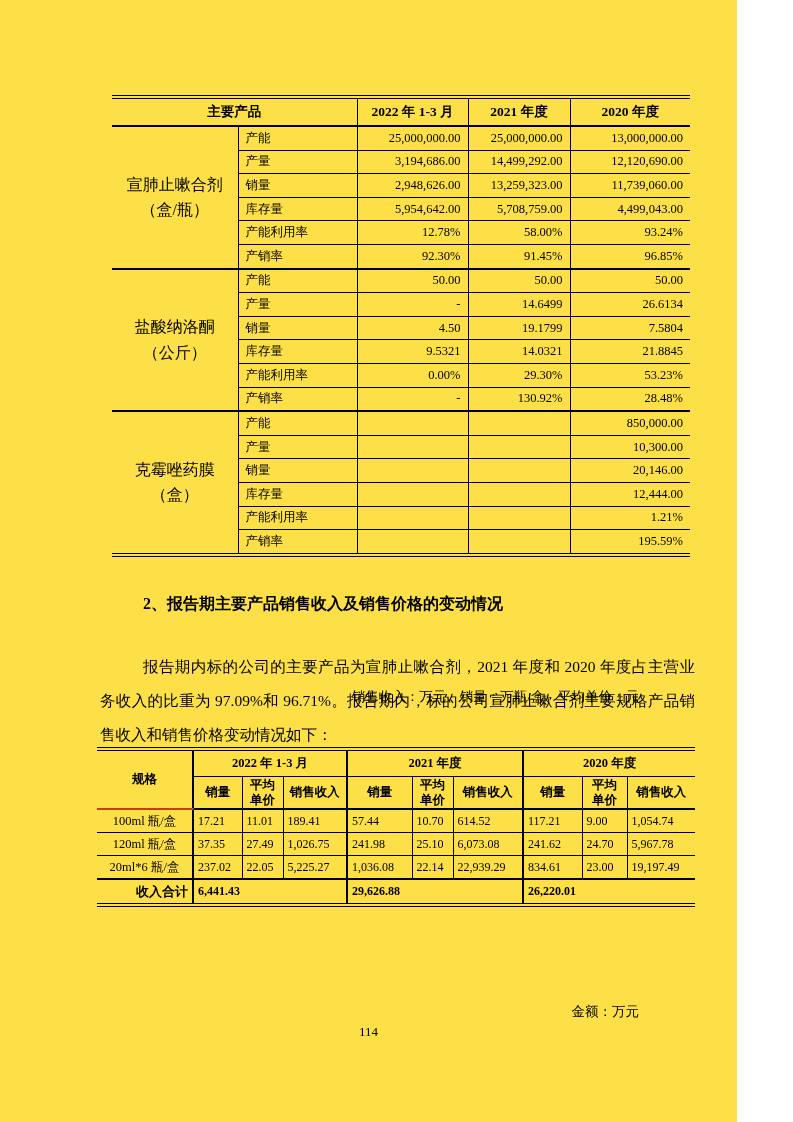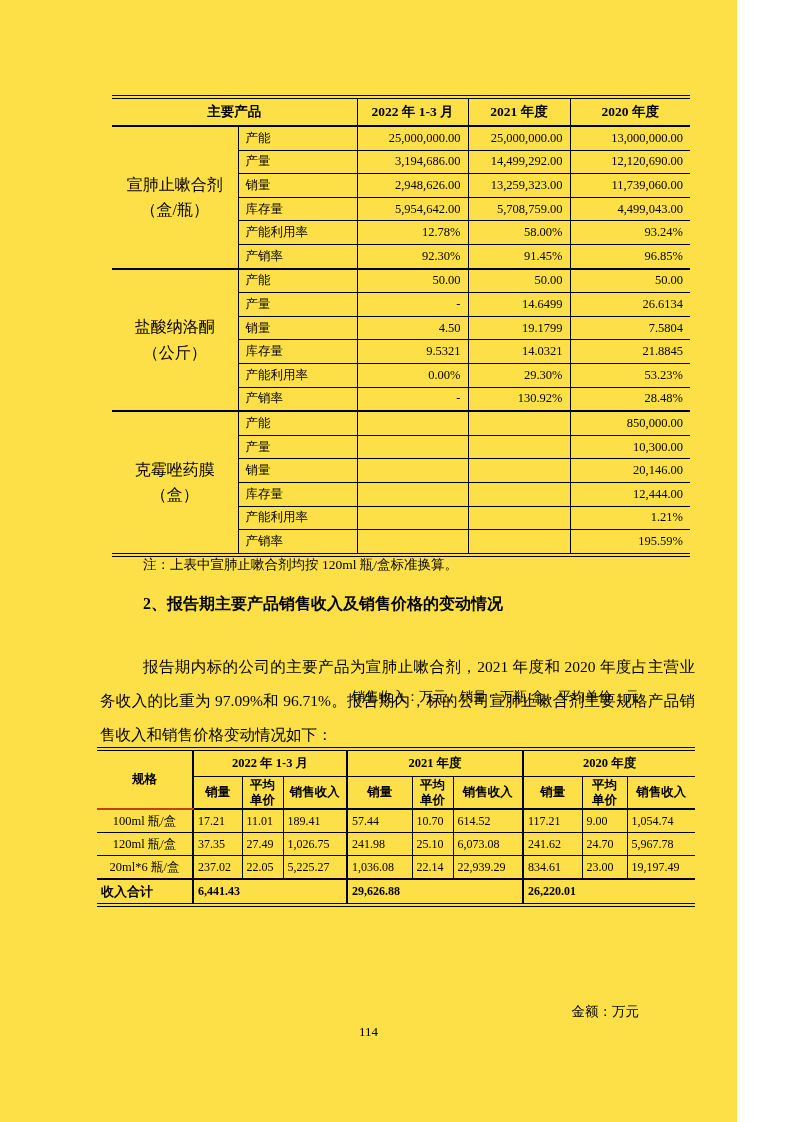--- a/index.html
+++ b/index.html
@@ -70,21 +70,21 @@
   .t2 tr > *:last-child { border-right: none; }
   .t2 thead th { font-weight: bold; font-size: 12.5px; text-align: center; }
   .t2 tr.periods th { height: 25px; }
   .t2 tr.sub th { height: 31px; border-bottom: 2px solid #000; line-height: 1.2; }
   .t2 th.spec { border-left: none; border-bottom: 2px solid #c2410c; font-family: Liberation Serif, serif; }
   .t2 td { font-size: 12px; height: 22px; }
   .t2 td.spec { font-size: 12.5px; text-align: center; border-left: none; }
   .t2 td.num { text-align: left; }
   .t2 .gb { border-left: 2px solid #000; }
   .t2 tr.total td { border-top: 2px solid #000; font-weight: bold; height: 23px; }
-  .t2 tr.total td.label { text-align: left; border-left: none; font-size: 13px; }
+  .t2 tr.total td.label { text-align: right; border-left: none; font-size: 13px; }
 
   .h3 { position: absolute; left: 143px; top: 925px; font-size: 16px; font-weight: bold; }
   .para.s3 { top: 958px; text-indent: 43px; }
   .amount-note { position: absolute; right: 98px; top: 1003px; font-size: 13.5px; margin-left: 6px; }
   .page-num { position: absolute; left: 0; top: 1024px; width: 100%; text-align: center; font-size: 13px; }
 </style>
 </head>
 <body>
 
 <div class="page">
@@ -222,21 +222,20 @@
         </tr>
         <tr>
           <td class="metric">产销率</td>
           <td class="num"></td>
           <td class="num"></td>
           <td class="num">195.59%</td>
         </tr>
       </tbody>
   </table>
 
-  <div class="t1-note">注：上表中宣肺止嗽合剂均按 120ml 瓶/盒标准换算。</div>
 
   <div class="h2">2、报告期主要产品销售收入及销售价格的变动情况</div>
   <p class="para s2">报告期内标的公司的主要产品为宣肺止嗽合剂，2021 年度和 2020 年度占主营业务收入的比重为 97.09%和 96.71%。报告期内，标的公司宣肺止嗽合剂主要规格产品销售收入和销售价格变动情况如下：</p>
   <div class="unit-note">销售收入：万元、销量：万瓶/盒、平均单价：元</div>
 
   <table class="t2">
     <colgroup>
       <col style="width:96px">
         <col style="width:49px">
         <col style="width:41px">

